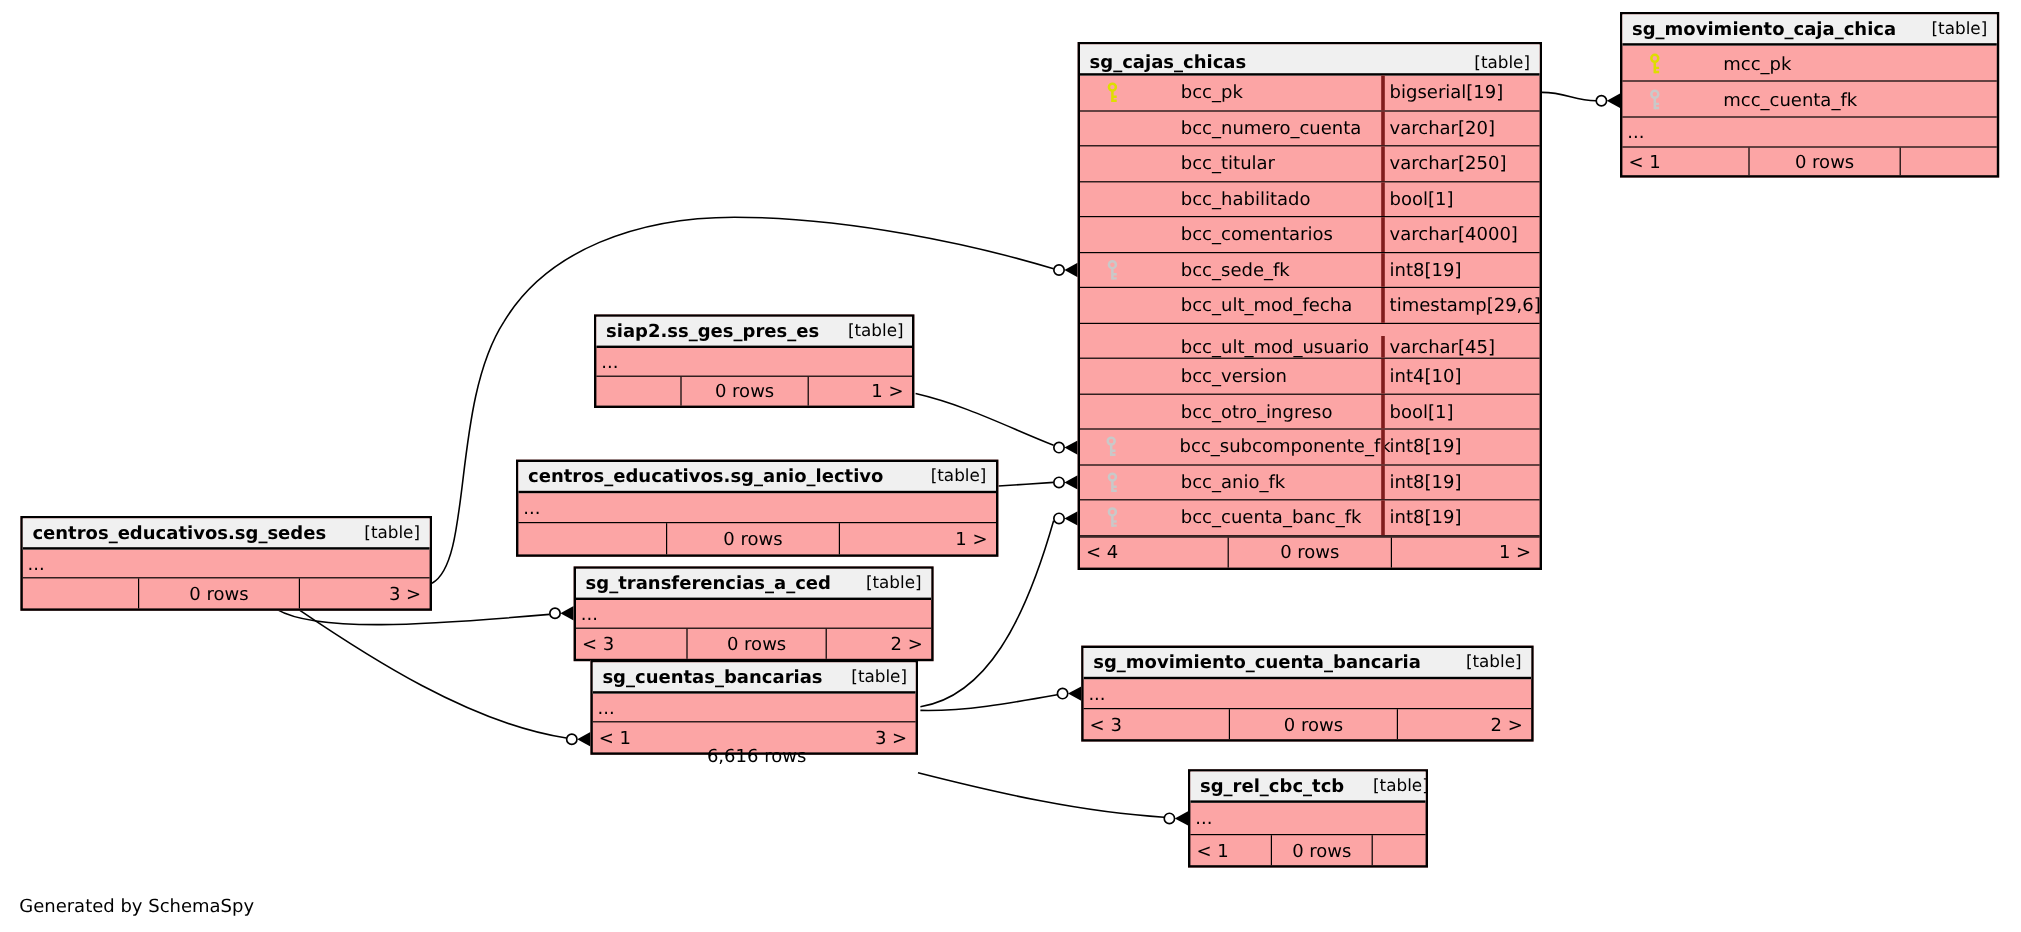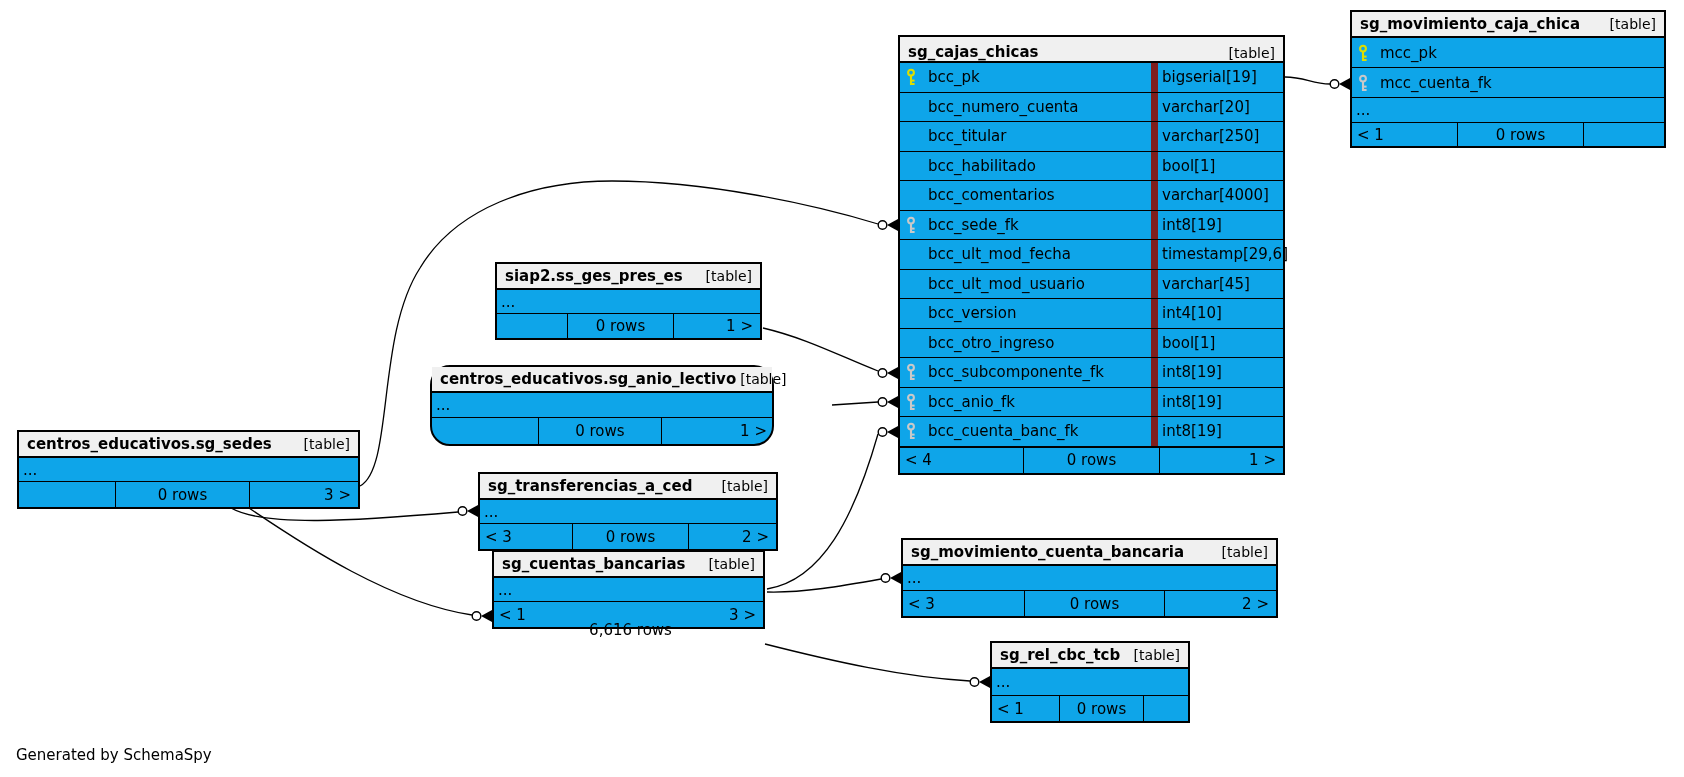--- a/index.html
+++ b/index.html
@@ -2,38 +2,38 @@
 <html><head>
 <meta charset="utf-8">
 <style>
   html,body{margin:0;padding:0;}
   body{
     width:1684px;height:777px;background:#ffffff;position:relative;overflow:hidden;
     font-family:"DejaVu Sans","Liberation Sans",sans-serif;color:#000;
   }
   #edge-layer{position:absolute;left:0;top:0;z-index:0;}
   .table-node{
-    position:absolute;z-index:1;background:#0ea5e9;border:2px solid #000;box-sizing:border-box;
+    position:absolute;z-index:1;background:#fca5a5;border:2px solid #000;box-sizing:border-box;
   }
   .tbl-header{
     display:flex;align-items:center;justify-content:space-between;
     background:#f0f0f0;border-bottom:2px solid #000;box-sizing:border-box;
     padding:0 8px;
   }
   .tbl-title{font-weight:bold;font-size:15px;white-space:nowrap;}
-  .tbl-tag{font-size:14px;white-space:nowrap;margin-left:4px;}
+  .tbl-tag{font-size:14px;white-space:nowrap;margin-left:24px;}
   .col-row{
     display:flex;align-items:stretch;border-bottom:1px solid #000;box-sizing:border-box;
     font-size:15px;
   }
   .col-row:last-of-type{border-bottom:none;}
-  .name-cell{display:flex;align-items:center;box-sizing:border-box;padding-left:2px;}
+  .name-cell{display:flex;align-items:center;box-sizing:border-box;padding-left:18px;gap:40px;}
   .name-cell .icon-slot{width:17px;display:inline-flex;align-items:center;justify-content:center;}
   .name-cell .cname{margin-left:9px;white-space:nowrap;}
-  .type-cell{display:flex;align-items:center;box-sizing:border-box;border-left:7px solid #7f1d1d;padding-left:4px;white-space:nowrap;}
+  .type-cell{display:flex;align-items:center;box-sizing:border-box;border-left:3px solid #7f1d1d;padding-left:4px;white-space:nowrap;}
   .dots-row{display:flex;align-items:center;font-size:15px;padding-left:4px;border-bottom:1px solid #000;box-sizing:border-box;}
   .tbl-footer{display:flex;align-items:stretch;font-size:15px;box-sizing:border-box;border-top:1px solid #000;}
   .ft-cell{display:flex;align-items:center;box-sizing:border-box;}
   .ft-left{justify-content:flex-start;padding-left:5px;}
   .ft-center{justify-content:center;border-left:1px solid #000;border-right:1px solid #000;}
   .ft-right{justify-content:flex-end;padding-right:5px;}
   #note{
     position:absolute;left:16px;top:746px;font-size:15px;z-index:1;white-space:nowrap;
   }
 </style>
@@ -132,21 +132,21 @@
         </div>
         <div class="type-cell" style="width: 132px;">int8[19]</div>
       </div>
       <div class="col-row" style="height: 29.5px;">
         <div class="name-cell" style="width: 251px;">
           <span class="icon-slot"></span>
           <span class="cname">bcc_ult_mod_fecha</span>
         </div>
         <div class="type-cell" style="width: 132px;">timestamp[29,6]</div>
       </div>
-      <div class="col-row" style="height: 29.5px;">
+      <div class="col-row" style="height: 29.5px; align-items: flex-end;">
         <div class="name-cell" style="width: 251px;">
           <span class="icon-slot"></span>
           <span class="cname">bcc_ult_mod_usuario</span>
         </div>
         <div class="type-cell" style="width: 132px;">varchar[45]</div>
       </div>
       <div class="col-row" style="height: 29.5px;">
         <div class="name-cell" style="width: 251px;">
           <span class="icon-slot"></span>
           <span class="cname">bcc_version</span>
@@ -251,21 +251,21 @@
         <span class="tbl-title">siap2.ss_ges_pres_es</span>
         <span class="tbl-tag">[table]</span>
       </div>
       <div class="dots-row" style="height: 23px; border-bottom: none;">...</div>
       <div class="tbl-footer" style="height: 25px;">
         <div class="ft-cell ft-left" style="width: 70px;"></div>
         <div class="ft-cell ft-center" style="width: 107px;">0 rows</div>
         <div class="ft-cell ft-right" style="width: 84px;">1 &gt;</div>
       </div>
     </div>
-    <div class="table-node" style="left: 430px; top: 365px; width: 344px; border-radius: 20px;">
+    <div class="table-node" style="left: 430px; top: 383px; width: 402px;">
       <div class="tbl-header" style="height: 26px; background: rgb(240, 240, 240);">
         <span class="tbl-title">centros_educativos.sg_anio_lectivo</span>
         <span class="tbl-tag">[table]</span>
       </div>
       <div class="dots-row" style="height: 24px; border-bottom: none;">...</div>
       <div class="tbl-footer" style="height: 27px;">
         <div class="ft-cell ft-left" style="width: 123px;"></div>
         <div class="ft-cell ft-center" style="width: 145px;">0 rows</div>
         <div class="ft-cell ft-right" style="width: 128px;">1 &gt;</div>
       </div>

